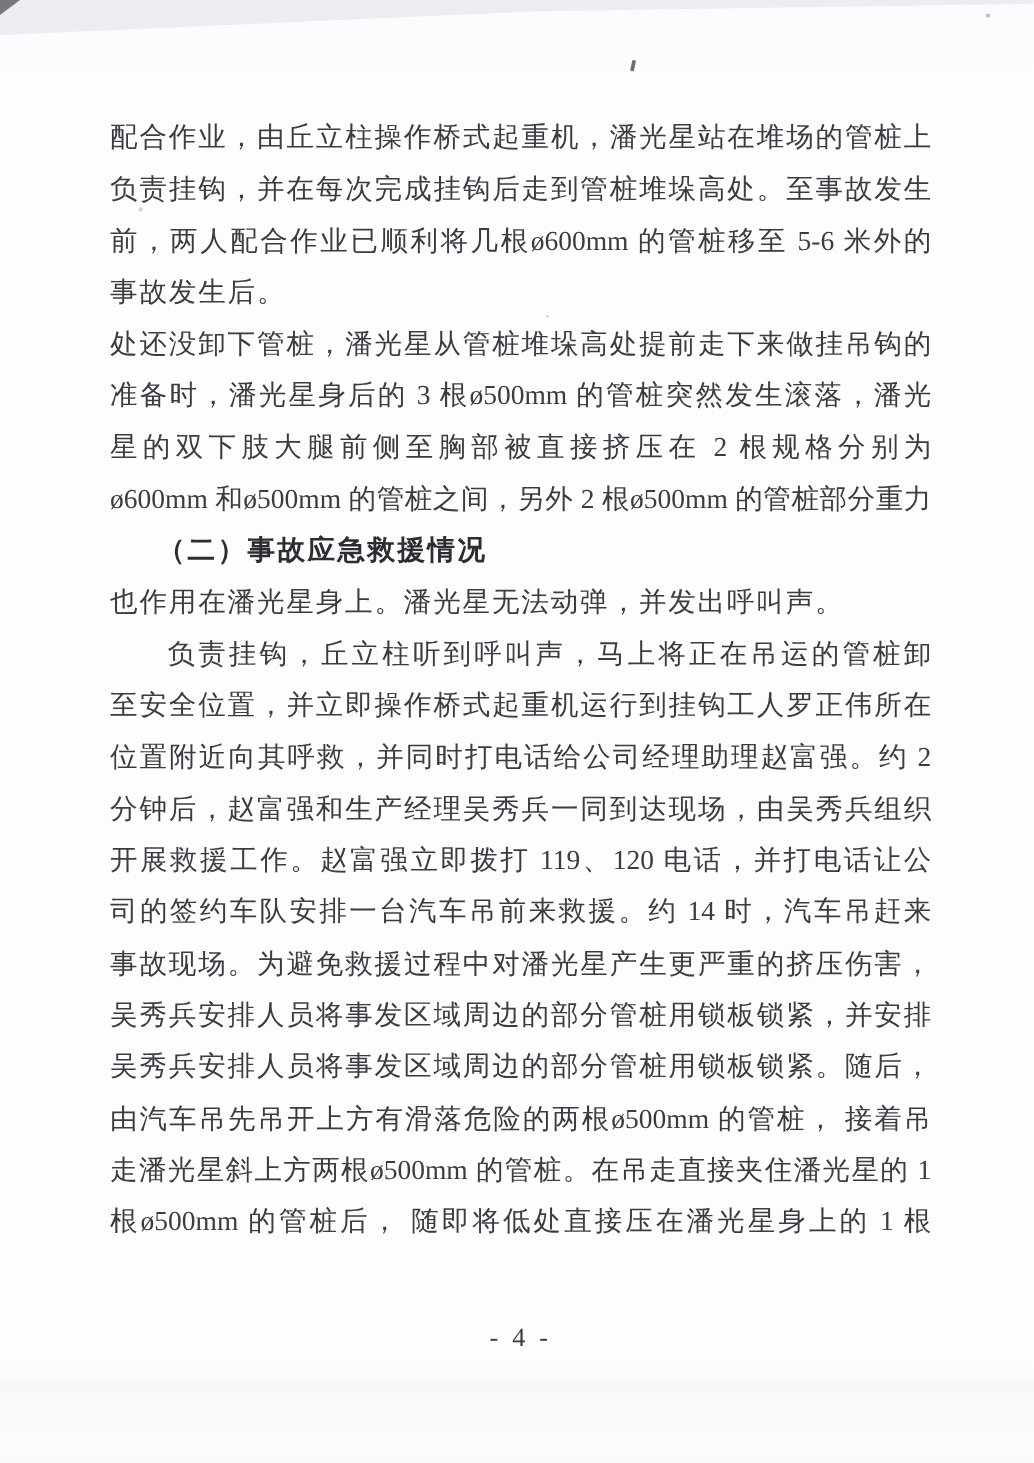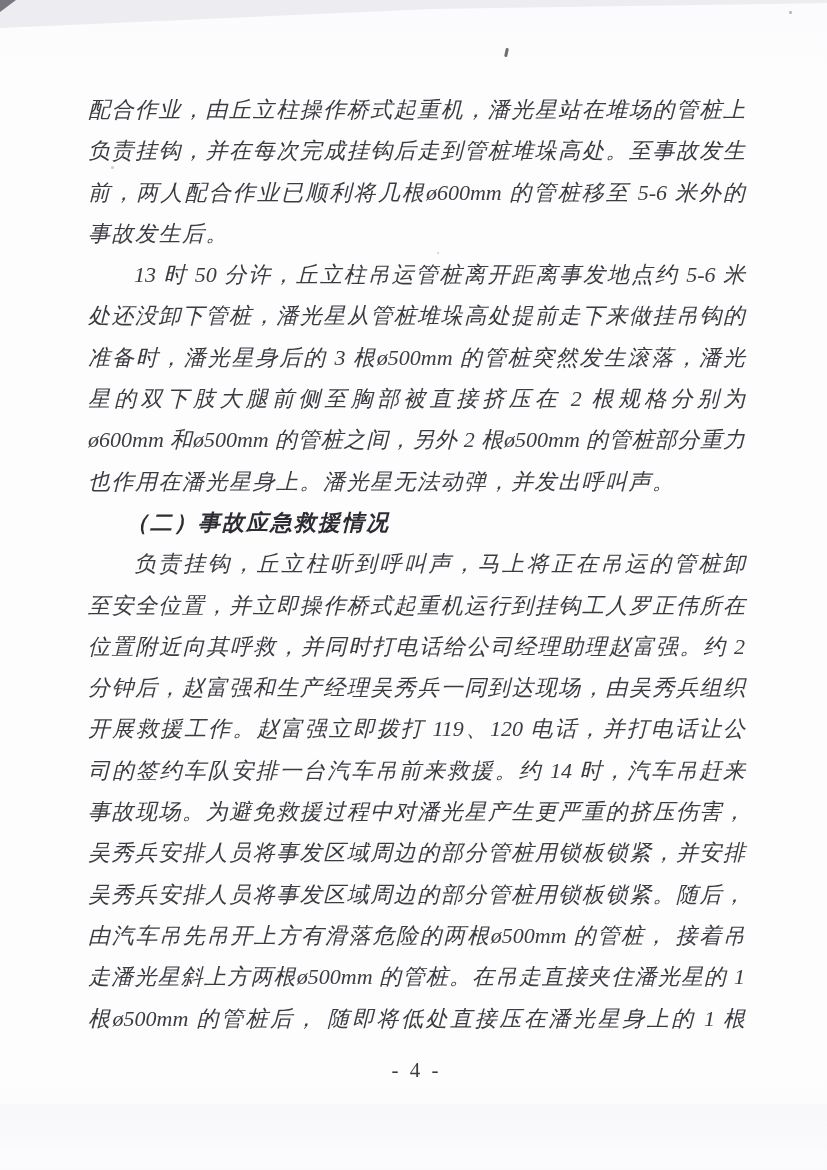--- a/index.html
+++ b/index.html
@@ -57,21 +57,20 @@
     width: 657px;
     font-family: "Liberation Serif", "DejaVu Serif", serif;
     font-size: 22px;
     color: #3b3b42;
     letter-spacing: 1.5px;
   }
   .line {
     height: 41.3px;
     line-height: 41.3px;
     white-space: nowrap;
-    font-style: italic;
   }
   .line.justify {
     letter-spacing: 0;
     white-space: normal;
     text-align: justify;
     text-align-last: justify;
   }
   .line.indent { padding-left: 46px; }
   .line.head {
     font-weight: 700;
@@ -99,27 +98,26 @@
   <div class="speck s1"></div>
   <div class="speck s2"></div>
   <div class="speck s3"></div>
   <div class="speck s4"></div>
 
   <div class="textblock" id="textblock">
       <div class="line justify">配合作业，由丘立柱操作桥式起重机，潘光星站在堆场的管桩上</div>
       <div class="line justify">负责挂钩，并在每次完成挂钩后走到管桩堆垛高处。至事故发生</div>
       <div class="line justify">前，两人配合作业已顺利将几根ø600mm 的管桩移至 5-6 米外的</div>
       <div class="line">事故发生后。</div>
-      <div class="line justify indent">13 时 50 分许，丘立柱吊运管桩离开距离事发地点约 5-6 米</div>
       <div class="line justify">处还没卸下管桩，潘光星从管桩堆垛高处提前走下来做挂吊钩的</div>
       <div class="line justify">准备时，潘光星身后的 3 根ø500mm 的管桩突然发生滚落，潘光</div>
       <div class="line justify">星的双下肢大腿前侧至胸部被直接挤压在 2 根规格分别为</div>
       <div class="line justify">ø600mm 和ø500mm 的管桩之间，另外 2 根ø500mm 的管桩部分重力</div>
+      <div class="line head">（二）事故应急救援情况</div>
       <div class="line">也作用在潘光星身上。潘光星无法动弹，并发出呼叫声。</div>
-      <div class="line head">（二）事故应急救援情况</div>
       <div class="line justify indent">负责挂钩，丘立柱听到呼叫声，马上将正在吊运的管桩卸</div>
       <div class="line justify">至安全位置，并立即操作桥式起重机运行到挂钩工人罗正伟所在</div>
       <div class="line justify">位置附近向其呼救，并同时打电话给公司经理助理赵富强。约 2</div>
       <div class="line justify">分钟后，赵富强和生产经理吴秀兵一同到达现场，由吴秀兵组织</div>
       <div class="line justify">开展救援工作。赵富强立即拨打 119、120 电话，并打电话让公</div>
       <div class="line justify">司的签约车队安排一台汽车吊前来救援。约 14 时，汽车吊赶来</div>
       <div class="line justify">事故现场。为避免救援过程中对潘光星产生更严重的挤压伤害，</div>
       <div class="line justify">吴秀兵安排人员将事发区域周边的部分管桩用锁板锁紧，并安排</div>
       <div class="line justify">吴秀兵安排人员将事发区域周边的部分管桩用锁板锁紧。随后，</div>
       <div class="line justify">由汽车吊先吊开上方有滑落危险的两根ø500mm 的管桩， 接着吊</div>

